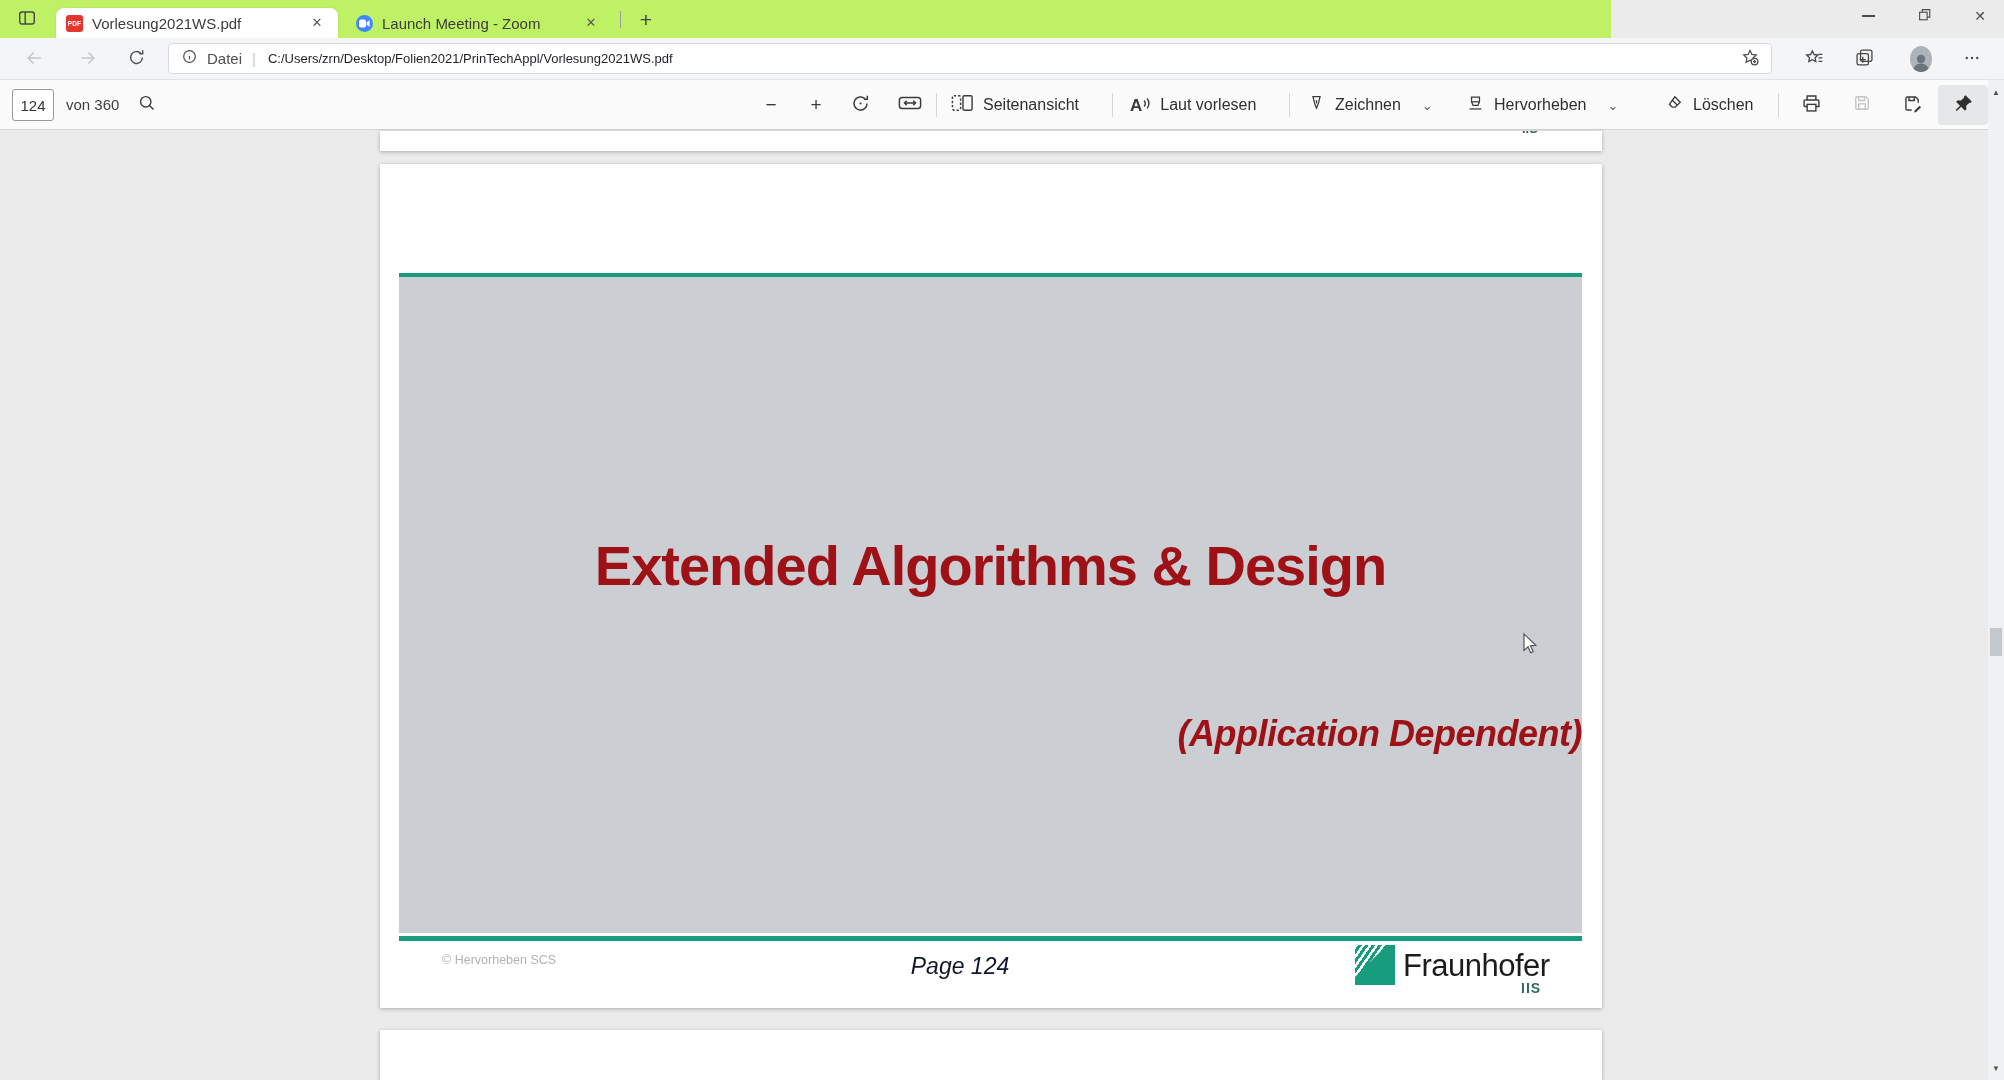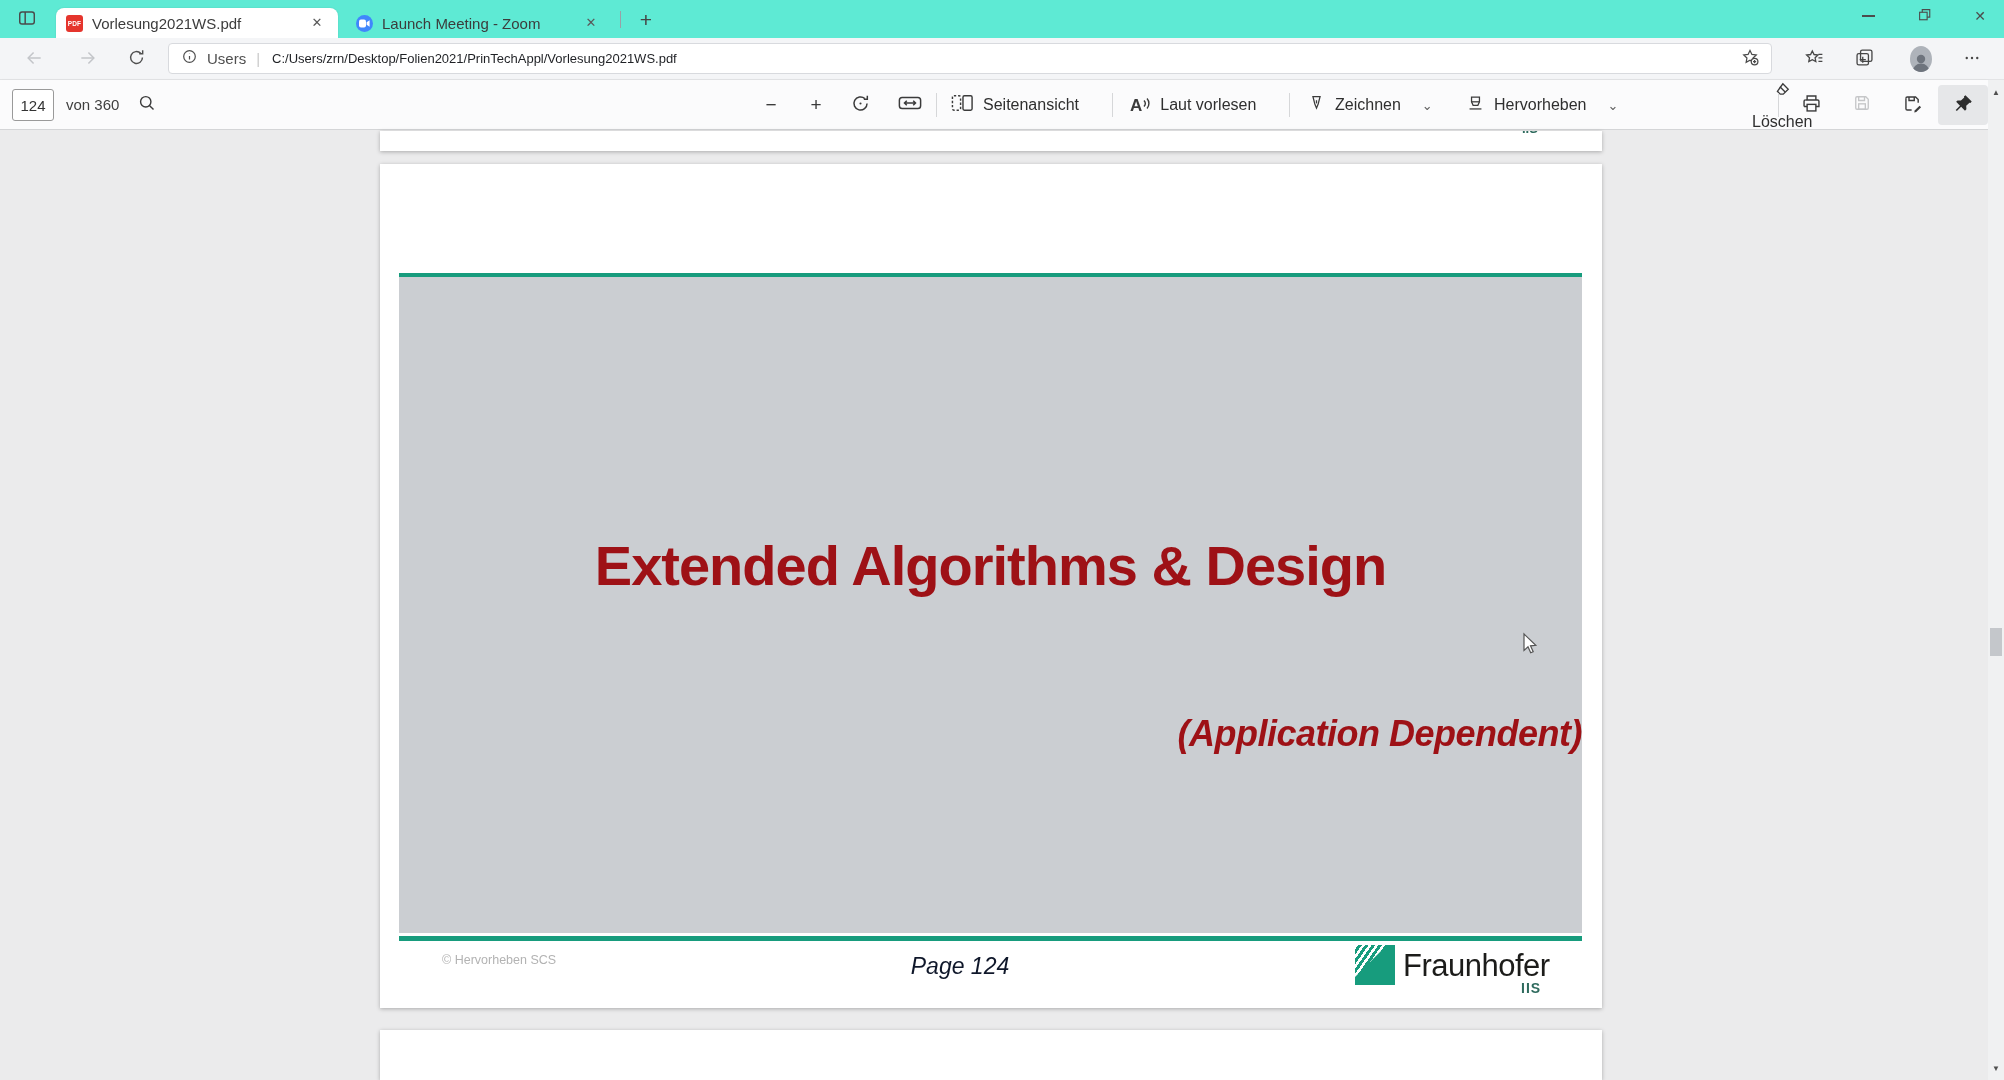--- a/index.html
+++ b/index.html
@@ -1,20 +1,20 @@
 <!DOCTYPE html>
 <html><head>
 <meta charset="utf-8">
 <style>
   html,body{margin:0;padding:0;background:#d4d4d4;}
   *{box-sizing:border-box;font-family:"Liberation Sans",sans-serif;}
   .screen{position:relative;width:2004px;height:1080px;overflow:hidden;background:#EBEBEC;}
 
   
-  .tabstrip{position:absolute;left:0;top:0;width:2004px;height:38px;background:#5eead4;}
+  .tabstrip{position:absolute;left:0;top:0;width:1611px;height:38px;background:#bef264;}
   .tab-actions{position:absolute;left:12px;top:5px;width:30px;height:28px;border:none;background:transparent;color:#4a4a4a;display:flex;align-items:center;justify-content:center;border-radius:4px;}
   .tab{position:absolute;top:8px;height:30px;display:flex;align-items:center;padding:0 10px;font-size:15px;color:#3c3c3c;}
   .tab.active{background:#FFFFFF;border-radius:8px 8px 0 0;box-shadow:0 0 2px rgba(0,0,0,.12);}
   .tab .favicon{width:17px;height:17px;flex:0 0 auto;margin-right:9px;}
   .tab .title{white-space:nowrap;overflow:hidden;flex:1;}
   .tab-close{border:none;background:transparent;color:#5a5a5a;font-size:13px;width:22px;height:22px;line-height:20px;border-radius:4px;padding:0;margin-left:8px;}
   .pdf-badge{width:17px;height:17px;background:#E5352D;border-radius:3px;color:#fff;font-size:6.5px;font-weight:bold;display:flex;align-items:center;justify-content:center;letter-spacing:.2px;}
   .zoom-badge{width:17px;height:17px;background:#4087FC;border-radius:50%;display:flex;align-items:center;justify-content:center;}
   .tab-sep{position:absolute;left:620px;top:11px;width:1px;height:17px;background:#9aa0a6;}
   .newtab{position:absolute;left:632px;top:7px;width:28px;height:26px;border:none;background:transparent;font-size:21px;color:#454545;line-height:24px;padding:0;}
@@ -134,21 +134,21 @@
             <path d="M19.5 12a7.5 7.5 0 1 1-2.2-5.3"></path>
             <path d="M19.8 2.8v4.4h-4.4"></path>
           </svg></span>
     </button>
 
     <div class="urlbar">
       <span><svg width="17" height="17" viewBox="0 0 24 24" fill="none" stroke="#4f4f4f" stroke-width="1.7">
             <circle cx="12" cy="12" r="8.2"></circle>
             <path d="M12 8.1v.2M12 11.2v5"></path>
           </svg></span>
-      <span class="site">Users</span>
+      <span class="site">Datei</span>
       <span class="pipe">|</span>
       <span class="url">C:/Users/zrn/Desktop/Folien2021/PrinTechAppl/Vorlesung2021WS.pdf</span>
       <button style="border:none;background:transparent;color:#4a4a4a;width:30px;height:26px;padding:0;">
         <span><svg width="20" height="20" viewBox="0 0 24 24" fill="none" stroke="currentColor" stroke-width="1.5">
               <path d="M12 4.2l2.3 4.7 5.2.7-3.8 3.6.9 5.1-4.6-2.5-4.6 2.5.9-5.1L4.5 9.6l5.2-.7z"></path>
               <circle cx="17.5" cy="17.5" r="4" fill="#fff"></circle>
               <path d="M17.5 15.6v3.8M15.6 17.5h3.8"></path>
             </svg></span>
       </button>
     </div>
@@ -250,21 +250,21 @@
     <button class="tbtn" style="left:1462px;">
       <span><svg width="19" height="20" viewBox="0 0 24 24" fill="none" stroke="#3b3b3b" stroke-width="1.6">
             <path d="M7 4.5h10v6l-2 4.5H9l-2-4.5z"></path>
             <path d="M7 10.5h10"></path>
             <path d="M4.5 19.5h15"></path>
           </svg></span>
       <span>Hervorheben</span>
       <span class="chev">⌄</span>
     </button>
 
-    <button class="tbtn" style="left:1748px;flex-direction:column;">
+    <button class="tbtn" style="left:1660px;">
       <span><svg width="20" height="20" viewBox="0 0 24 24" fill="none" stroke="#3b3b3b" stroke-width="1.6">
             <path d="M13 4.5l6.5 6.5-6 6h-3.6L6.5 13.6z"></path>
             <path d="M9.5 8.2l6.3 6.3"></path>
           </svg></span>
       <span>Löschen</span>
     </button>
 
     <div class="tsep" style="left:1778px;"></div>
 
     <button class="tbtn" style="left:1793px;width:36px;">

